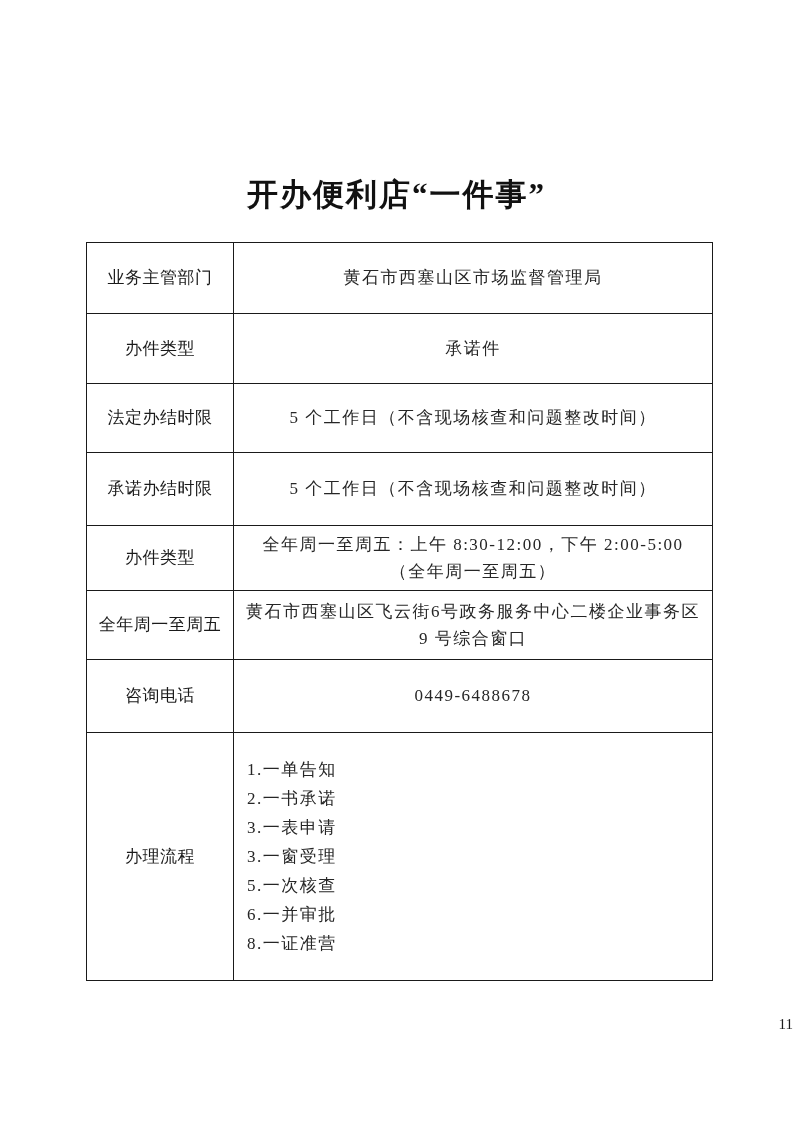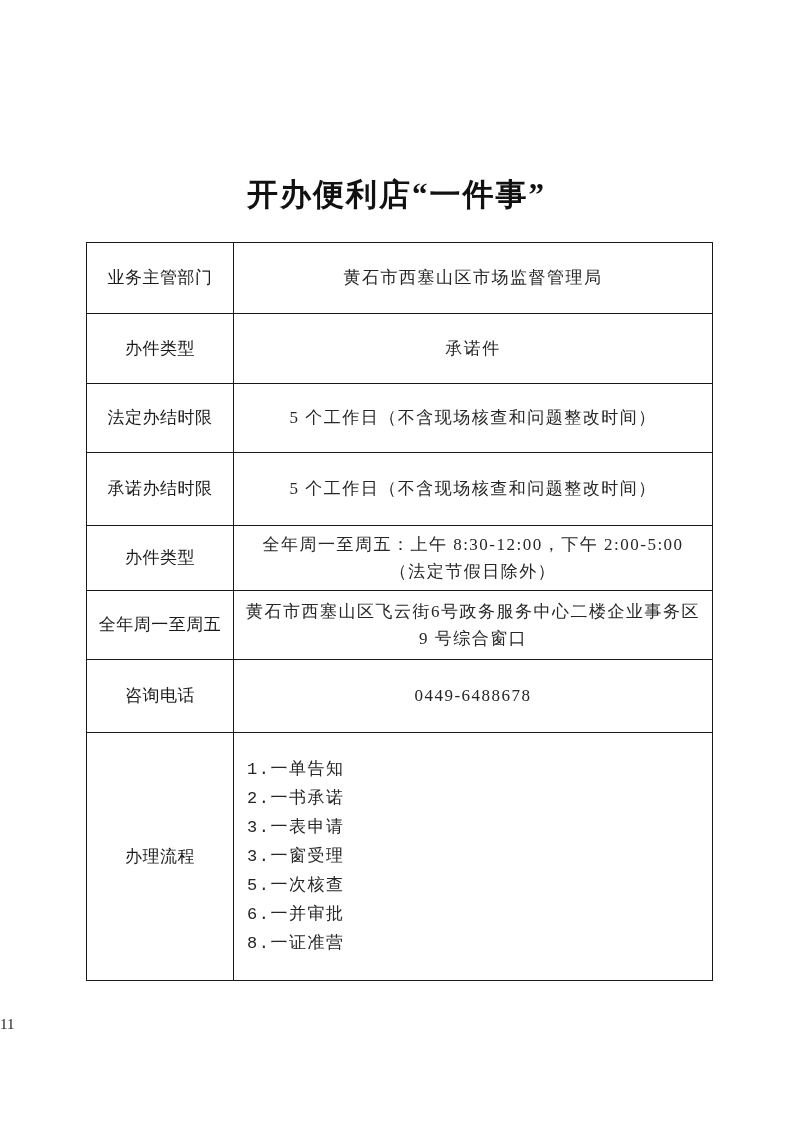--- a/index.html
+++ b/index.html
@@ -53,34 +53,33 @@
     text-align: center;
     font-size: 17px;
     letter-spacing: 1.5px;
     color: #262626;
   }
   .value-cell .value-line {
     line-height: 27px;
   }
   .value-cell.left {
     text-align: left;
-    font-family: Liberation Mono, monospace;
   }
   .value-cell.left .value-inner {
     padding-left: 13px;
   }
   .value-cell.left .value-line {
     line-height: 29px;
   }
   .page-number {
     position: absolute;
     top: 1016px;
     left: 0;
     right: 0;
-    text-align: left;
+    text-align: right;
     font-family: "Liberation Serif", "DejaVu Serif", serif;
     font-size: 15px;
     color: #1c1c1c;
   }
 </style>
 </head>
 <body>
 
 <div class="page">
   <h1 class="doc-title">开办便利店“一件事”</h1>
@@ -117,21 +116,21 @@
             <div class="value-inner">
               <div class="value-line">5 个工作日（不含现场核查和问题整改时间）</div>
             </div>
           </td>
         </tr>
         <tr style="height: 65px;">
           <td class="label-cell">办件类型</td>
           <td class="value-cell">
             <div class="value-inner">
               <div class="value-line">全年周一至周五：上午 8:30-12:00，下午 2:00-5:00</div>
-              <div class="value-line">（法定节假日除外）</div>
+              <div class="value-line">（全年周一至周五）</div>
             </div>
           </td>
         </tr>
         <tr style="height: 69px;">
           <td class="label-cell">全年周一至周五</td>
           <td class="value-cell">
             <div class="value-inner">
               <div class="value-line">黄石市西塞山区飞云街6号政务服务中心二楼企业事务区</div>
               <div class="value-line">9 号综合窗口</div>
             </div>

